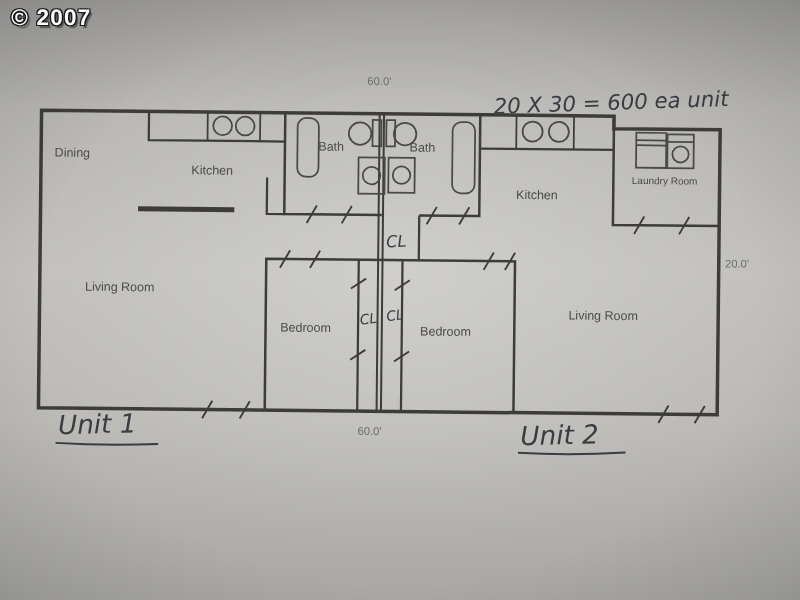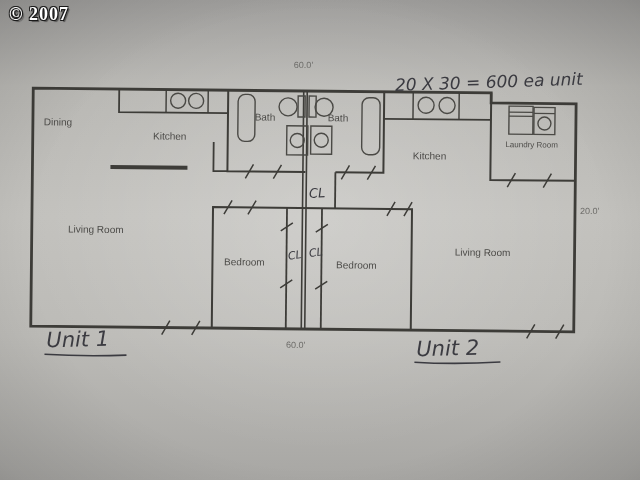--- a/index.html
+++ b/index.html
@@ -9,21 +9,21 @@
       radial-gradient(ellipse 420px 330px at 50% 46%, rgba(255,255,255,0.22), rgba(255,255,255,0) 70%),
       linear-gradient(180deg, #9e9d9b 0%, #b8b7b3 18%, #c2c1bd 45%, #bcbbb7 70%, #a8a7a4 100%);
     font-family:"Liberation Sans", sans-serif;
   }
   .photo::after{ 
     content:"";position:absolute;inset:0;pointer-events:none;
     background:radial-gradient(ellipse 480px 380px at 50% 50%, rgba(0,0,0,0) 60%, rgba(0,0,0,0.10) 88%, rgba(0,0,0,0.18) 100%);
   }
   .copyright{
     position:absolute;left:9px;top:4px;z-index:5;
-    font-family:Liberation Serif, serif;font-weight:bold;font-size:18px;color:#fff;
+    font-family:Liberation Sans, sans-serif;font-weight:bold;font-size:18px;color:#fff;
     text-shadow:-1px -1px 0 #1a1a1a, 1px -1px 0 #1a1a1a, -1px 1px 0 #1a1a1a, 1px 1px 0 #1a1a1a, 2px 2px 1px rgba(0,0,0,.45);
     letter-spacing:1px;
   }
   svg{position:absolute;inset:0;}
   .wall{stroke:#3d3c38;fill:none;}
   .fix{stroke:#4a4945;fill:none;stroke-width:1.4;}
   .tick{stroke:#3d3c38;stroke-width:1.5;}
   text.room{fill:#4c4b48;font-size:10px;font-family:"Liberation Sans",sans-serif;}
   text.small{font-size:8px;}
   text.dim{fill:#6e6d6a;font-size:9px;font-family:"Liberation Sans",sans-serif;}

